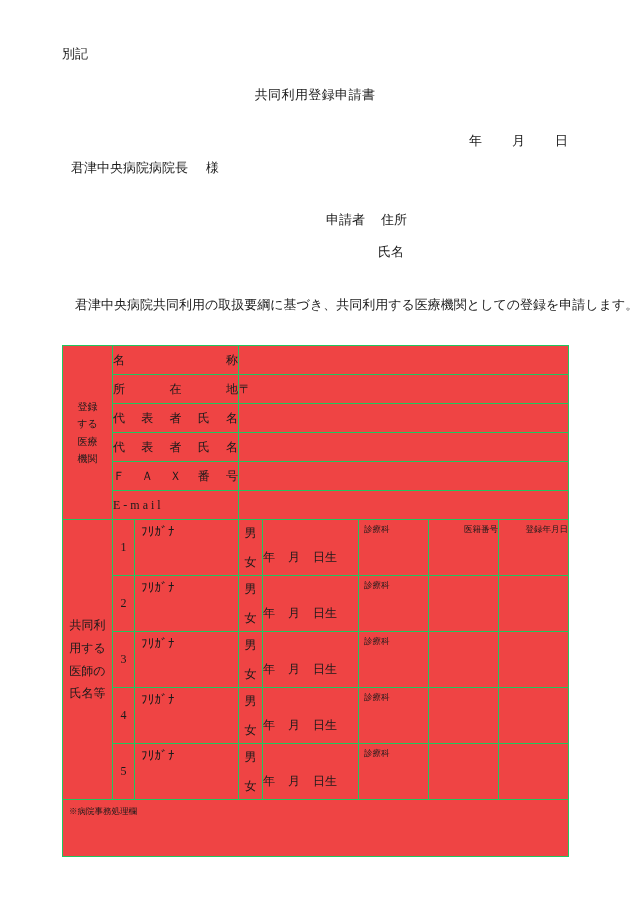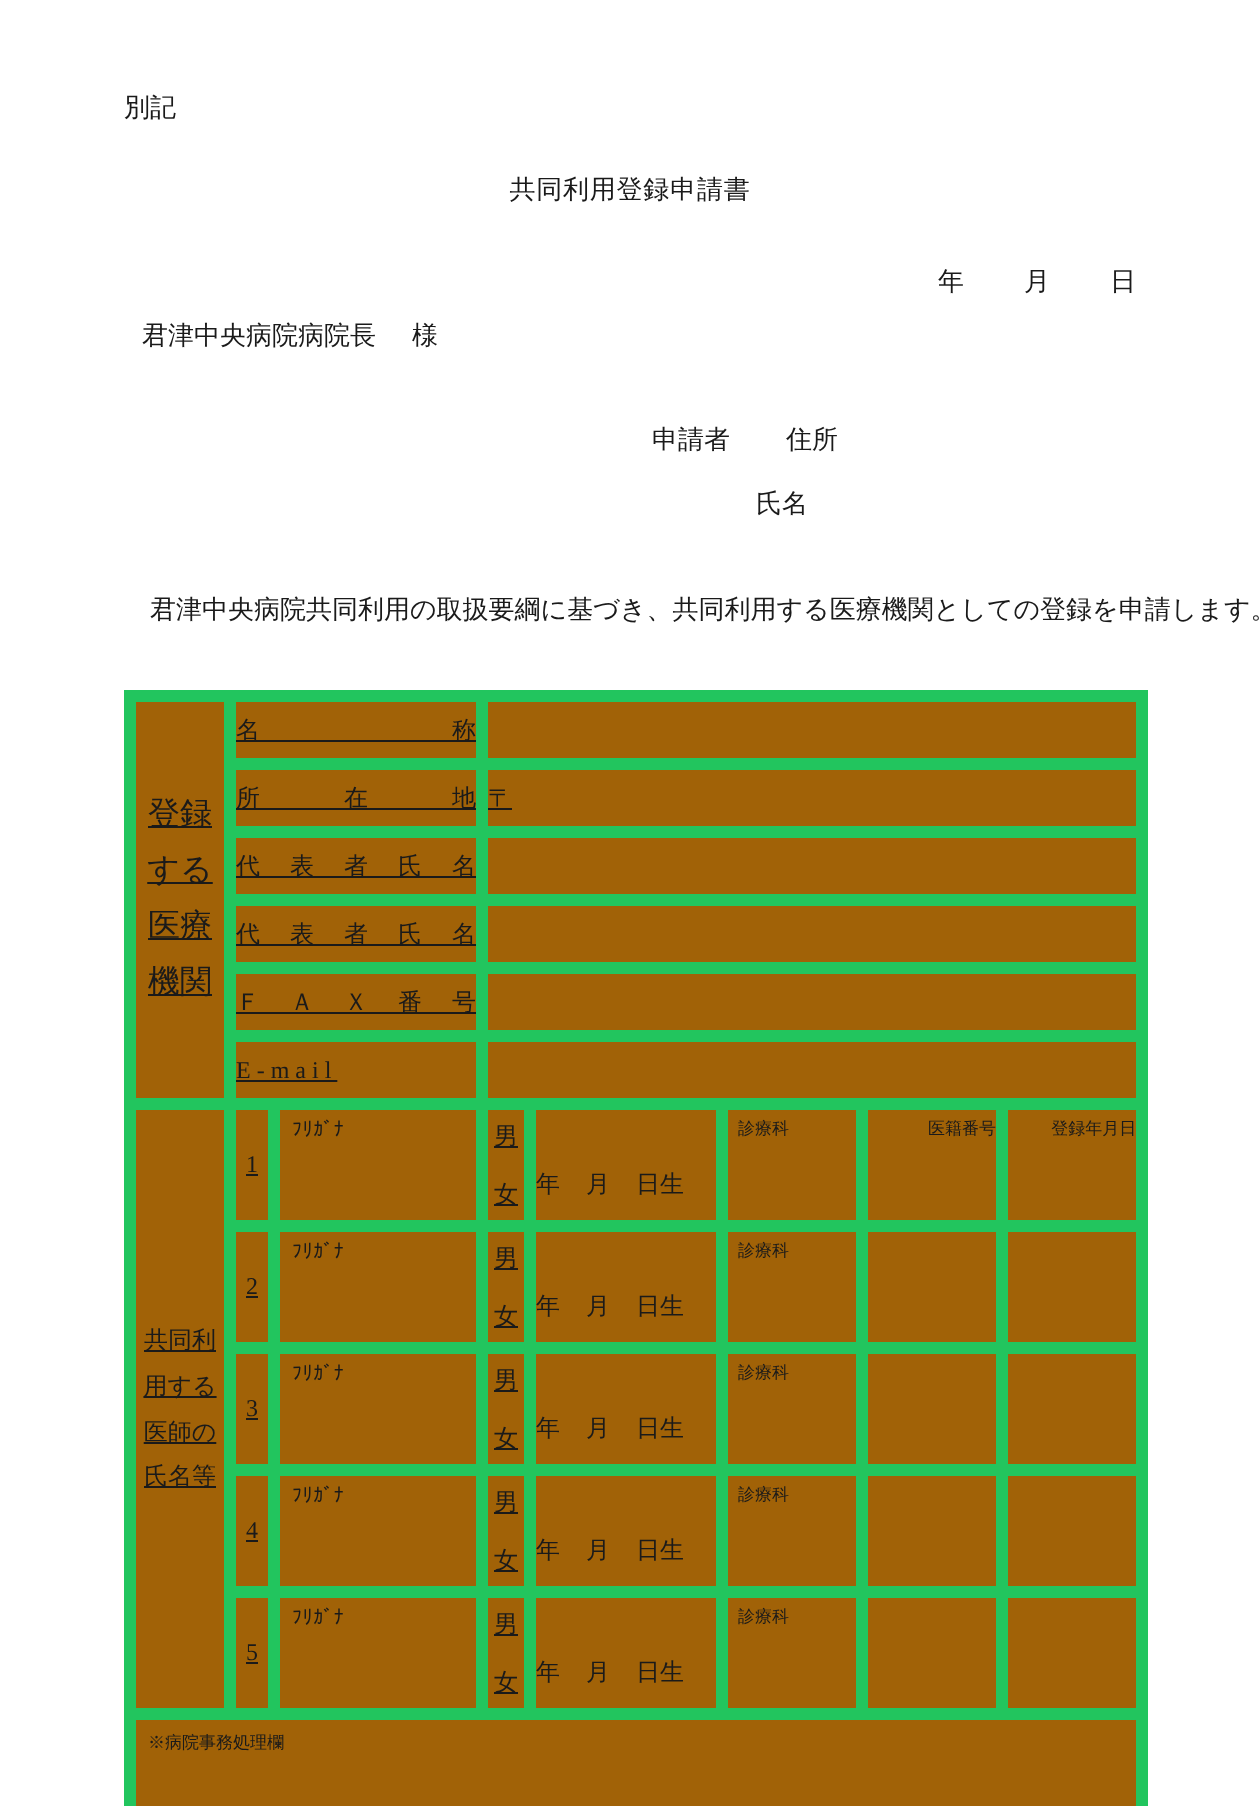--- a/index.html
+++ b/index.html
@@ -73,21 +73,21 @@
   }
 
   .applicant {
     position: absolute;
     left: 326px;
     top: 211px;
     font-size: 13px;
     white-space: nowrap;
   }
   .applicant .lbl {
-    margin-right: 28px;
+    margin-right: 16px;
   }
   .applicant-name {
     position: absolute;
     left: 378px;
     top: 243px;
     font-size: 13px;
     white-space: nowrap;
   }
 
   .body-text {
@@ -105,31 +105,30 @@
   .form-table {
     position: absolute;
     left: 62px;
     top: 345px;
     width: 506px;
     border-collapse: collapse;
     table-layout: fixed;
     font-size: 11px;
   }
   .form-table td {
-    border: 6px solid #22c55e;
+    border: 1px solid #22c55e;
     padding: 0;
     vertical-align: middle;
-    background: #a16207;
-    text-decoration: underline;
+    background: #ef4444;
   }
 
   
   .org-side {
     text-align: center;
-    font-size: 16px;
+    font-size: 10px;
     line-height: 1.75;
     width: 50px;
   }
   .org-side .stack span {
     display: block;
     white-space: nowrap;
   }
   .lbl-cell {
     width: 90px;
     height: 28px;
@@ -171,21 +170,21 @@
   }
   .name-cell {
     width: 104px;
     position: relative;
     height: 55px;
   }
   .furigana {
     position: absolute;
     left: 6px;
     top: 4px;
-    font-size: 10px;
+    font-size: 13px;
     font-family: "Liberation Sans", "DejaVu Sans", sans-serif;
     letter-spacing: 0.3px;
     white-space: nowrap;
     text-align: right;
   }
   .sex-cell {
     width: 24px;
     text-align: center;
     font-size: 12px;
     line-height: 1.0;

